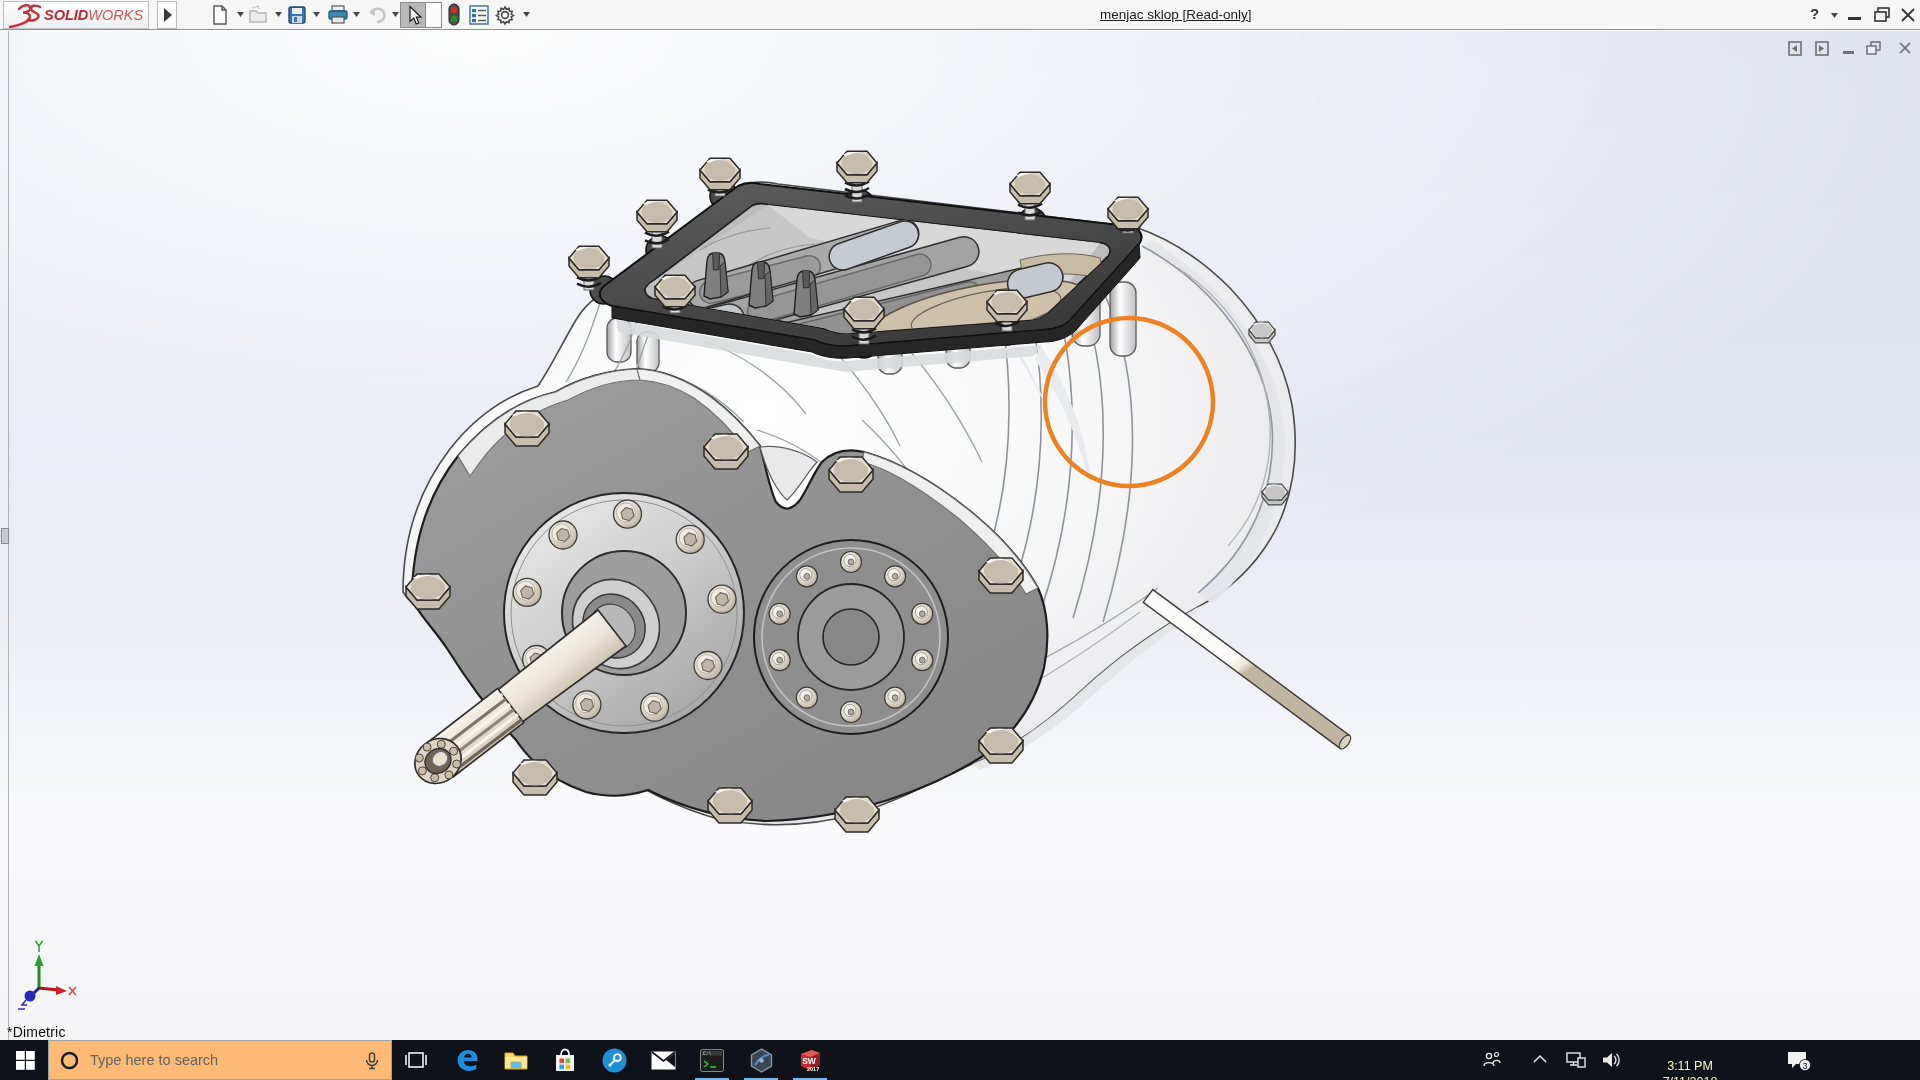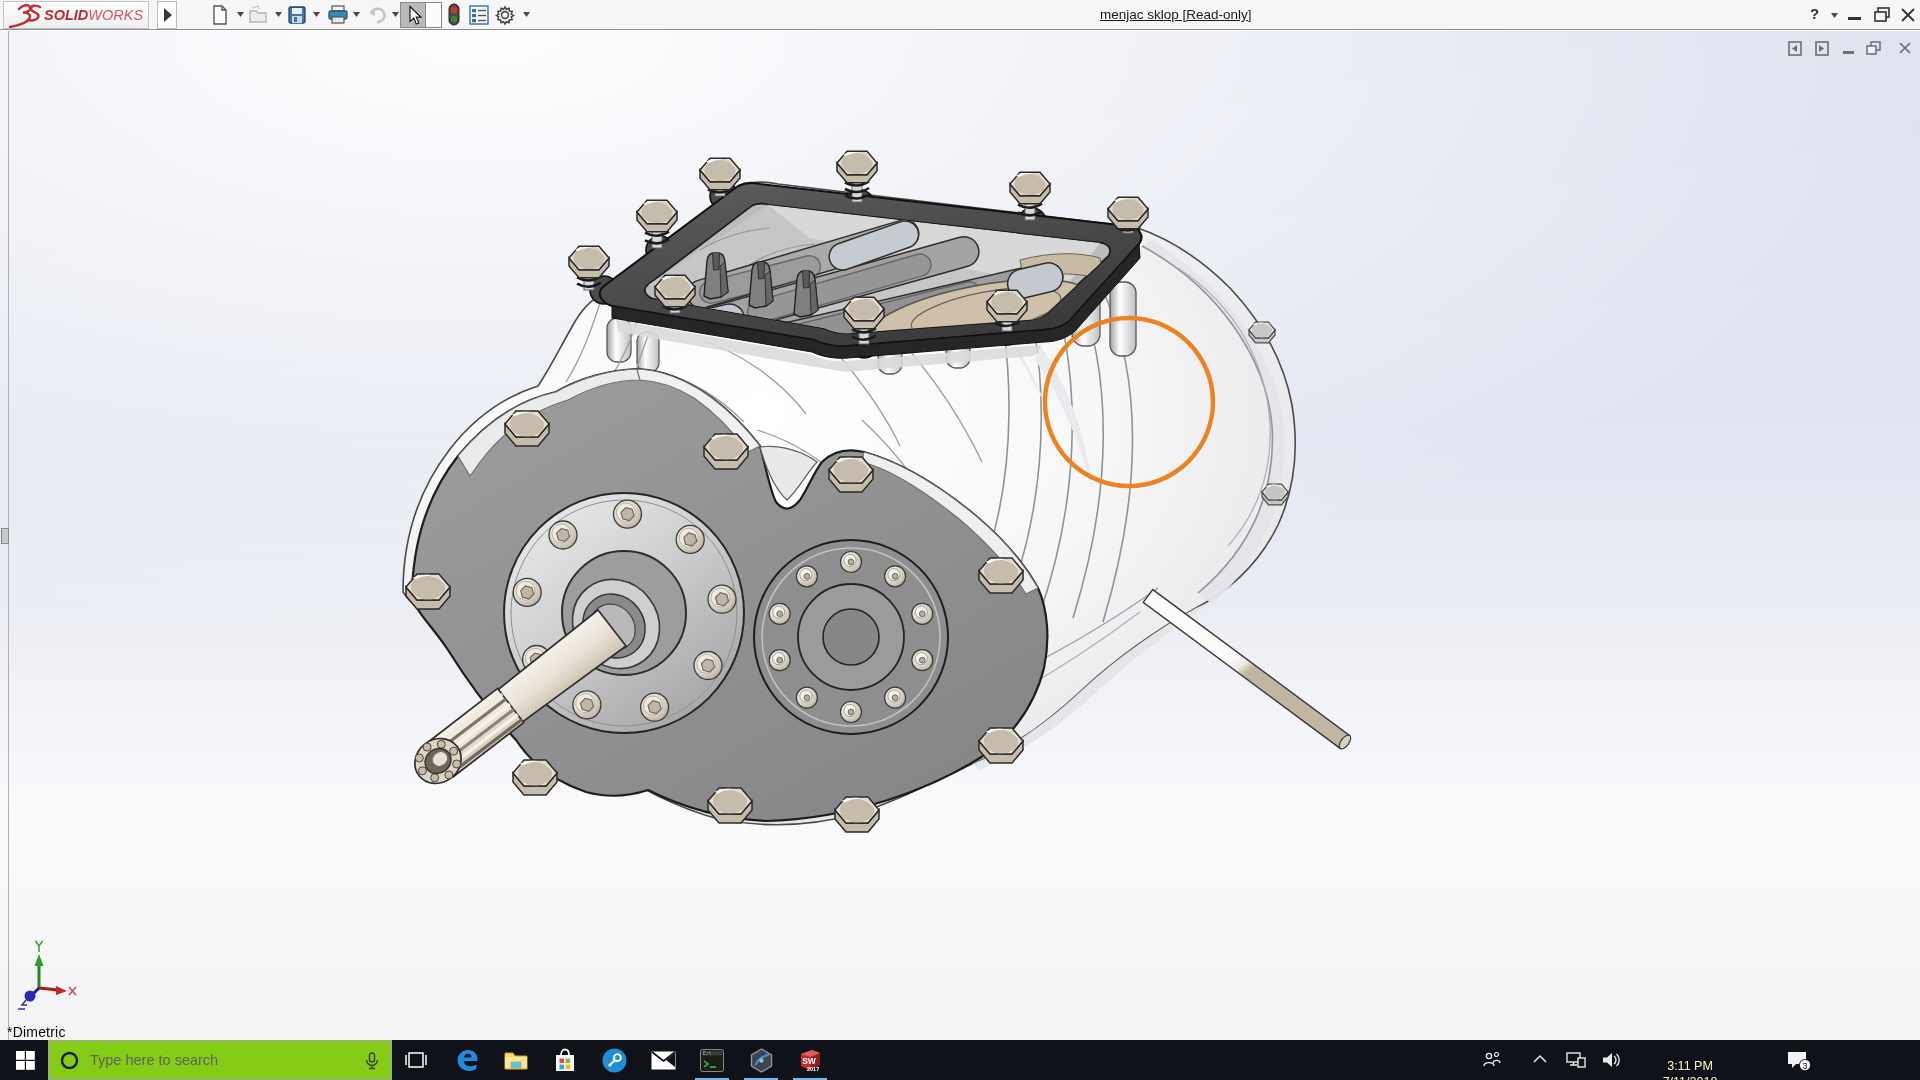--- a/index.html
+++ b/index.html
@@ -484,21 +484,21 @@
       <rect x="79" y="6" width="9" height="8" fill="#eef0f5" stroke="#6f6f6f" stroke-width="1.5"></rect>
 <path d="M112,3 L122,13 M122,3 L112,13" stroke="#6f6f6f" stroke-width="1.7"></path>
 </svg></div>
 <div id="taskbar">
 <svg style="position:absolute;left:16px;top:11px" width="19" height="19" viewBox="0 0 19 19">
       <rect x="0" y="0" width="8.8" height="8.8" fill="#fff"></rect>
       <rect x="10" y="0" width="8.8" height="8.8" fill="#fff"></rect>
       <rect x="0" y="10" width="8.8" height="8.8" fill="#fff"></rect>
       <rect x="10" y="10" width="8.8" height="8.8" fill="#fff"></rect>
     </svg>
-<div style="position:absolute;left:48px;top:0;width:344px;height:40px;background:#84cc16;border:1px solid #9aa0a6;display:flex;align-items:center;">
+<div style="position:absolute;left:48px;top:0;width:344px;height:40px;background:#fdba74;border:1px solid #9aa0a6;display:flex;align-items:center;">
 <svg style="margin-left:11px" width="19" height="19">
         <circle cx="9.5" cy="9.5" r="7.5" fill="none" stroke="#1a1a1a" stroke-width="2.4"></circle>
       </svg>
 <span style="margin-left:11px;color:#616161;font-size:14.5px;">Type here to search</span>
 <svg style="position:absolute;right:10px;top:11px" width="18" height="18" viewBox="0 0 18 18">
         <rect x="6.5" y="1" width="5" height="9" rx="2.5" fill="none" stroke="#444" stroke-width="1.5"></rect>
         <path d="M3.5,8 a5.5,5.5 0 0 0 11,0 M9,13.5 v3 M6,16.5 h6" fill="none" stroke="#444" stroke-width="1.5"></path>
       </svg>
 </div>
 <svg style="position:absolute;left:405px;top:9px" width="22" height="22" viewBox="0 0 22 22">

